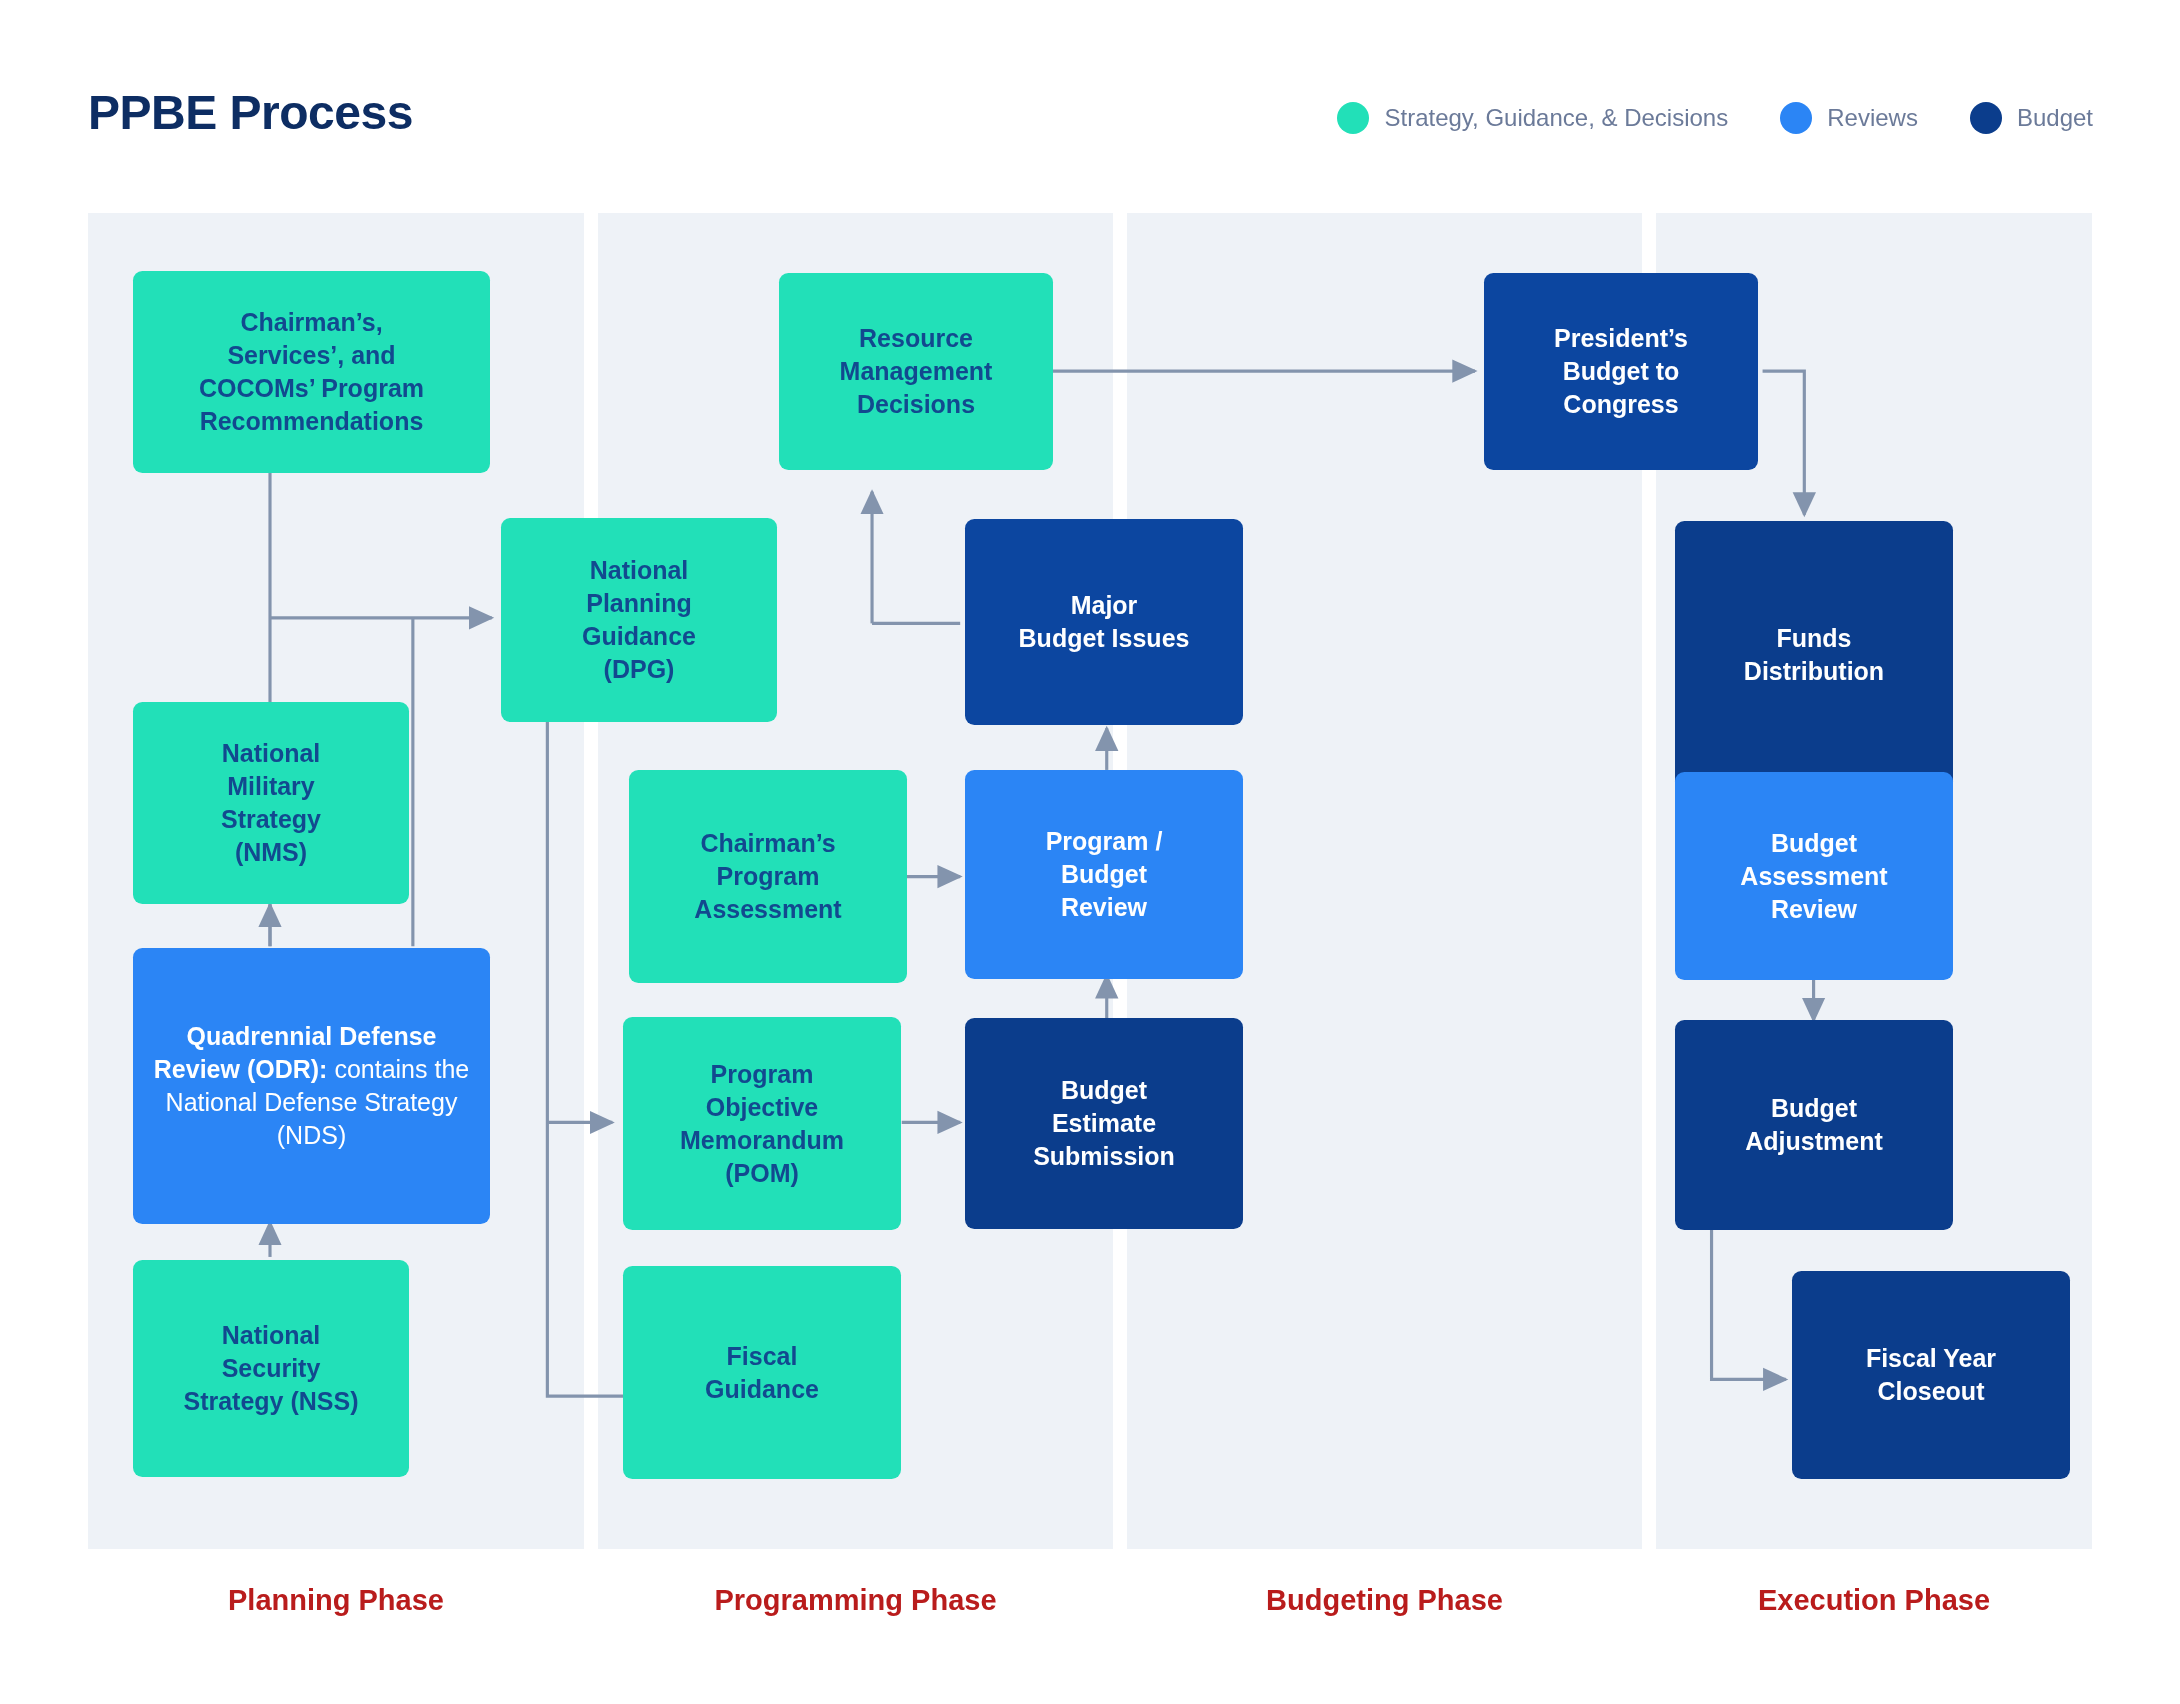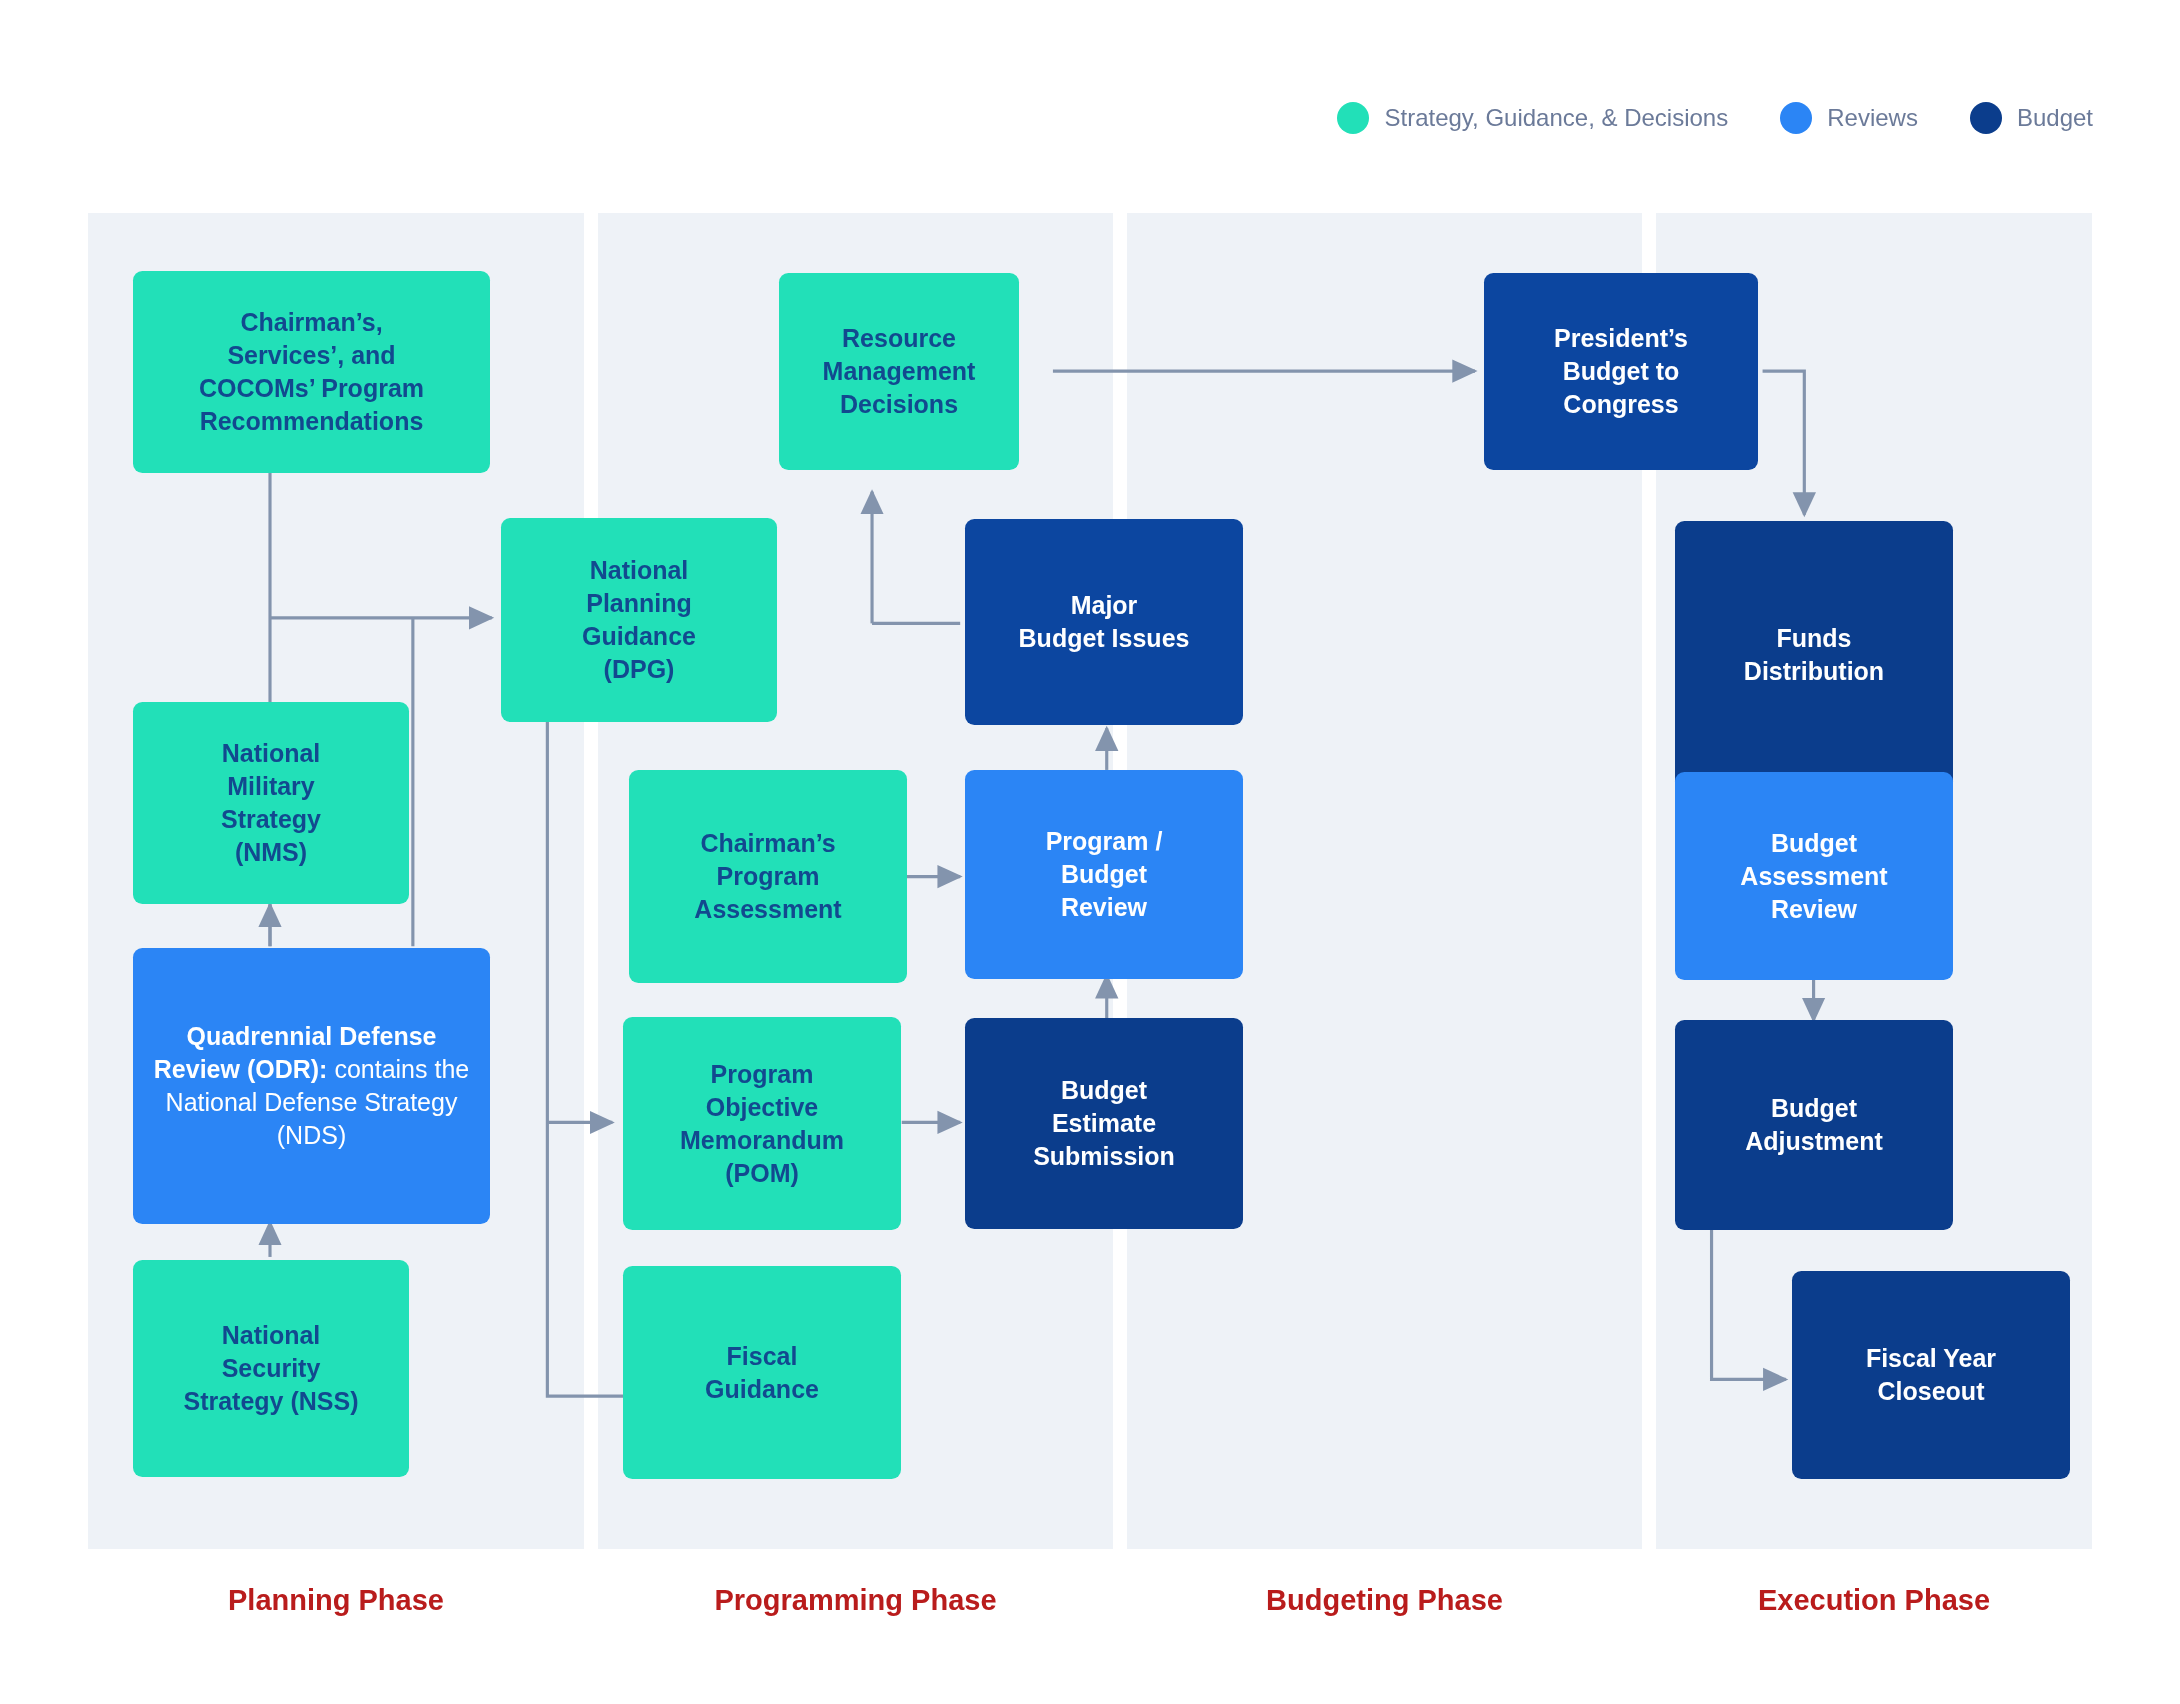--- a/index.html
+++ b/index.html
@@ -71,20 +71,21 @@
   #connectors {
     position:absolute; left:0; top:0;
     width:2181px; height:1705px;
     z-index:2; pointer-events:none;
   }
 </style>
 </head>
 <body>
 
 <div id="header">
+  <div id="page-title">PPBE Process</div>
 
   <div id="legend">
     <div class="legend-item">
       <span class="legend-dot" style="background:#22e0b8"></span>
       <span class="legend-label">Strategy, Guidance, &amp; Decisions</span>
     </div>
     <div class="legend-item">
       <span class="legend-dot" style="background:#2b85f5"></span>
       <span class="legend-label">Reviews</span>
     </div>
@@ -169,21 +170,21 @@
 Strategy (NSS)</span>
 </div>
 
 <div class="node teal" id="n-dpg" style="left:501px; top:518px; width:276px; height:204px;">
   <span style="white-space:pre-line">National
 Planning
 Guidance
 (DPG)</span>
 </div>
 
-<div class="node teal" id="n-rmd" style="left:779px; top:273px; width:240px; height:197px;">
+<div class="node teal" id="n-rmd" style="left:779px; top:273px; width:274px; height:197px;">
   <span style="white-space:pre-line">Resource
 Management
 Decisions</span>
 </div>
 
 <div class="node teal" id="n-cpa" style="left:623px; top:770px; width:278px; height:213px;margin-left:6px;">
   <span style="white-space:pre-line">Chairman’s
 Program
 Assessment</span>
 </div>

